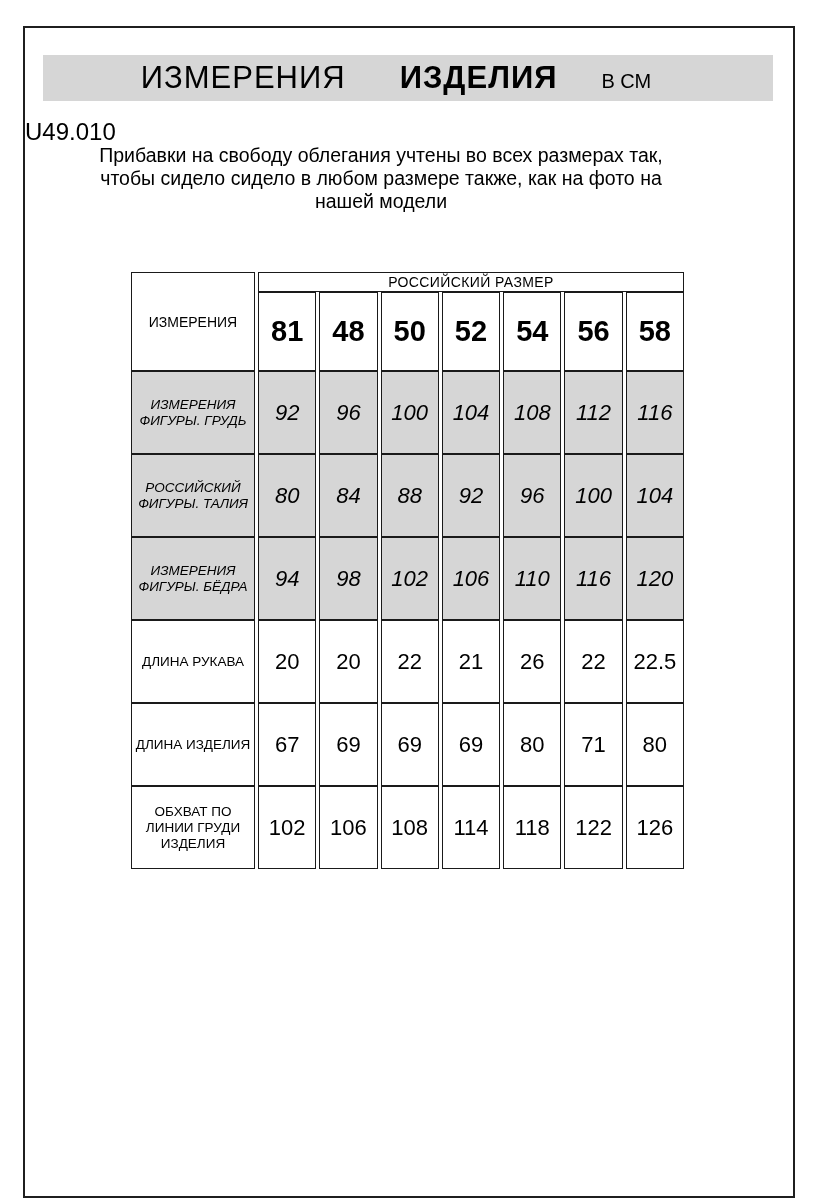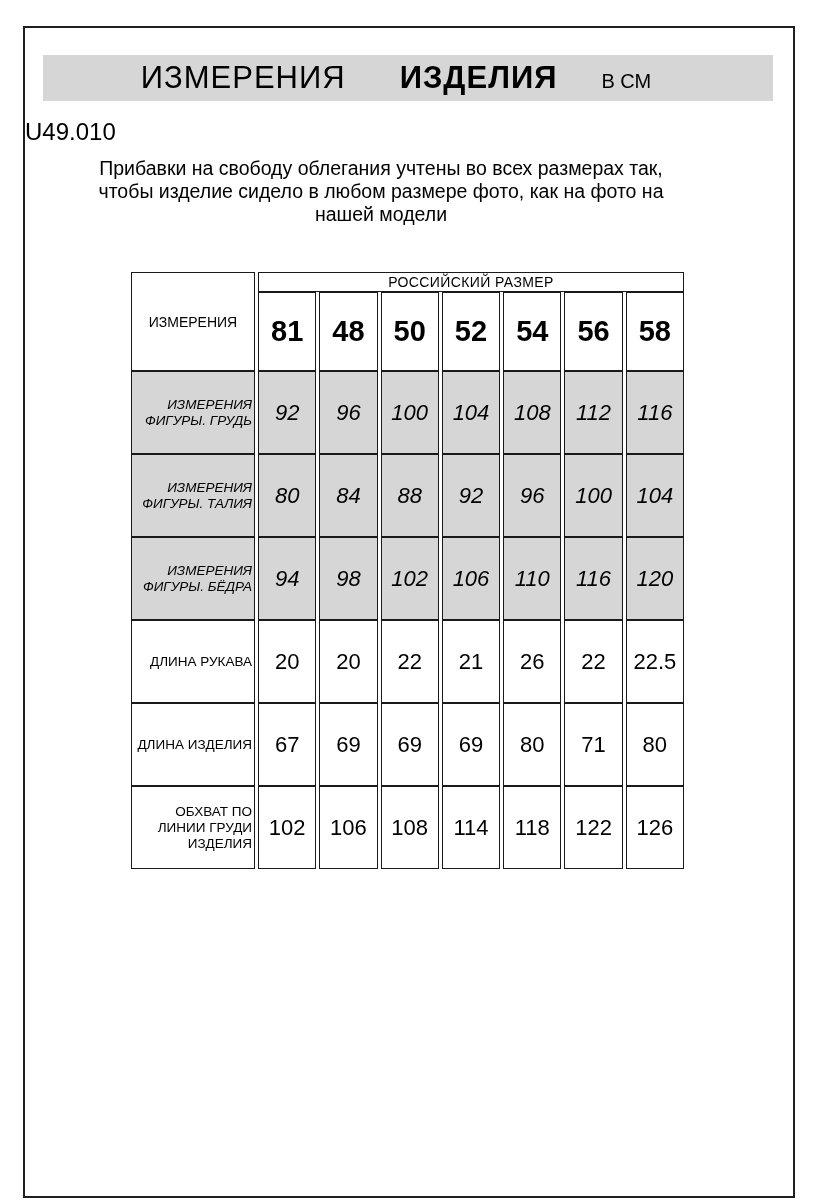--- a/index.html
+++ b/index.html
@@ -67,21 +67,20 @@
   .note {
     position: absolute;
     top: 116px;
     left: 0;
     width: 100%;
     text-align: center;
     font-size: 19.5px;
     line-height: 23px;
     padding-right: 56px;
     box-sizing: border-box;
-    margin-top: 13px;
   }
   table.size-table {
     position: absolute;
     left: 103px;
     top: 244px;
     width: 559px;
     border-collapse: separate;
     border-spacing: 3px 0;
     table-layout: fixed;
   }
@@ -108,21 +107,20 @@
     font-weight: 700;
   }
   .size-table td.value {
     height: 81px;
     font-size: 22px;
   }
   .size-table th.row-label {
     font-size: 13.5px;
     line-height: 16px;
     padding: 0 2px;
-    text-align: right;
   }
   .size-table tr.shaded th.row-label,
   .size-table tr.shaded td.value {
     background: #d6d6d6;
     font-style: italic;
   }
 </style>
 </head>
 <body>
 
@@ -130,21 +128,21 @@
   <div class="page">
 
     <div class="banner">
       <span class="t1">ИЗМЕРЕНИЯ</span><span class="t2">ИЗДЕЛИЯ</span><span class="t3">В СМ</span>
     </div>
 
     <div class="product-code">U49.010</div>
 
     <div class="note">
       <div>Прибавки на свободу облегания учтены во всех размерах так,</div>
-      <div>чтобы изделие сидело в любом размере фото, как на фото на</div>
+      <div>чтобы сидело сидело в любом размере также, как на фото на</div>
       <div>нашей модели</div>
     </div>
 
     <table class="size-table">
       <colgroup>
         <col class="label-col">
         <col>
           <col>
           <col>
           <col>
@@ -172,21 +170,21 @@
             <th class="row-label">ИЗМЕРЕНИЯ ФИГУРЫ. ГРУДЬ</th>
             <td class="value">92</td>
             <td class="value">96</td>
             <td class="value">100</td>
             <td class="value">104</td>
             <td class="value">108</td>
             <td class="value">112</td>
             <td class="value">116</td>
           </tr>
           <tr class="shaded">
-            <th class="row-label">ИЗМЕРЕНИЯ ФИГУРЫ. ТАЛИЯ</th>
+            <th class="row-label">РОССИЙСКИЙ ФИГУРЫ. ТАЛИЯ</th>
             <td class="value">80</td>
             <td class="value">84</td>
             <td class="value">88</td>
             <td class="value">92</td>
             <td class="value">96</td>
             <td class="value">100</td>
             <td class="value">104</td>
           </tr>
           <tr class="shaded">
             <th class="row-label">ИЗМЕРЕНИЯ ФИГУРЫ. БЁДРА</th>

